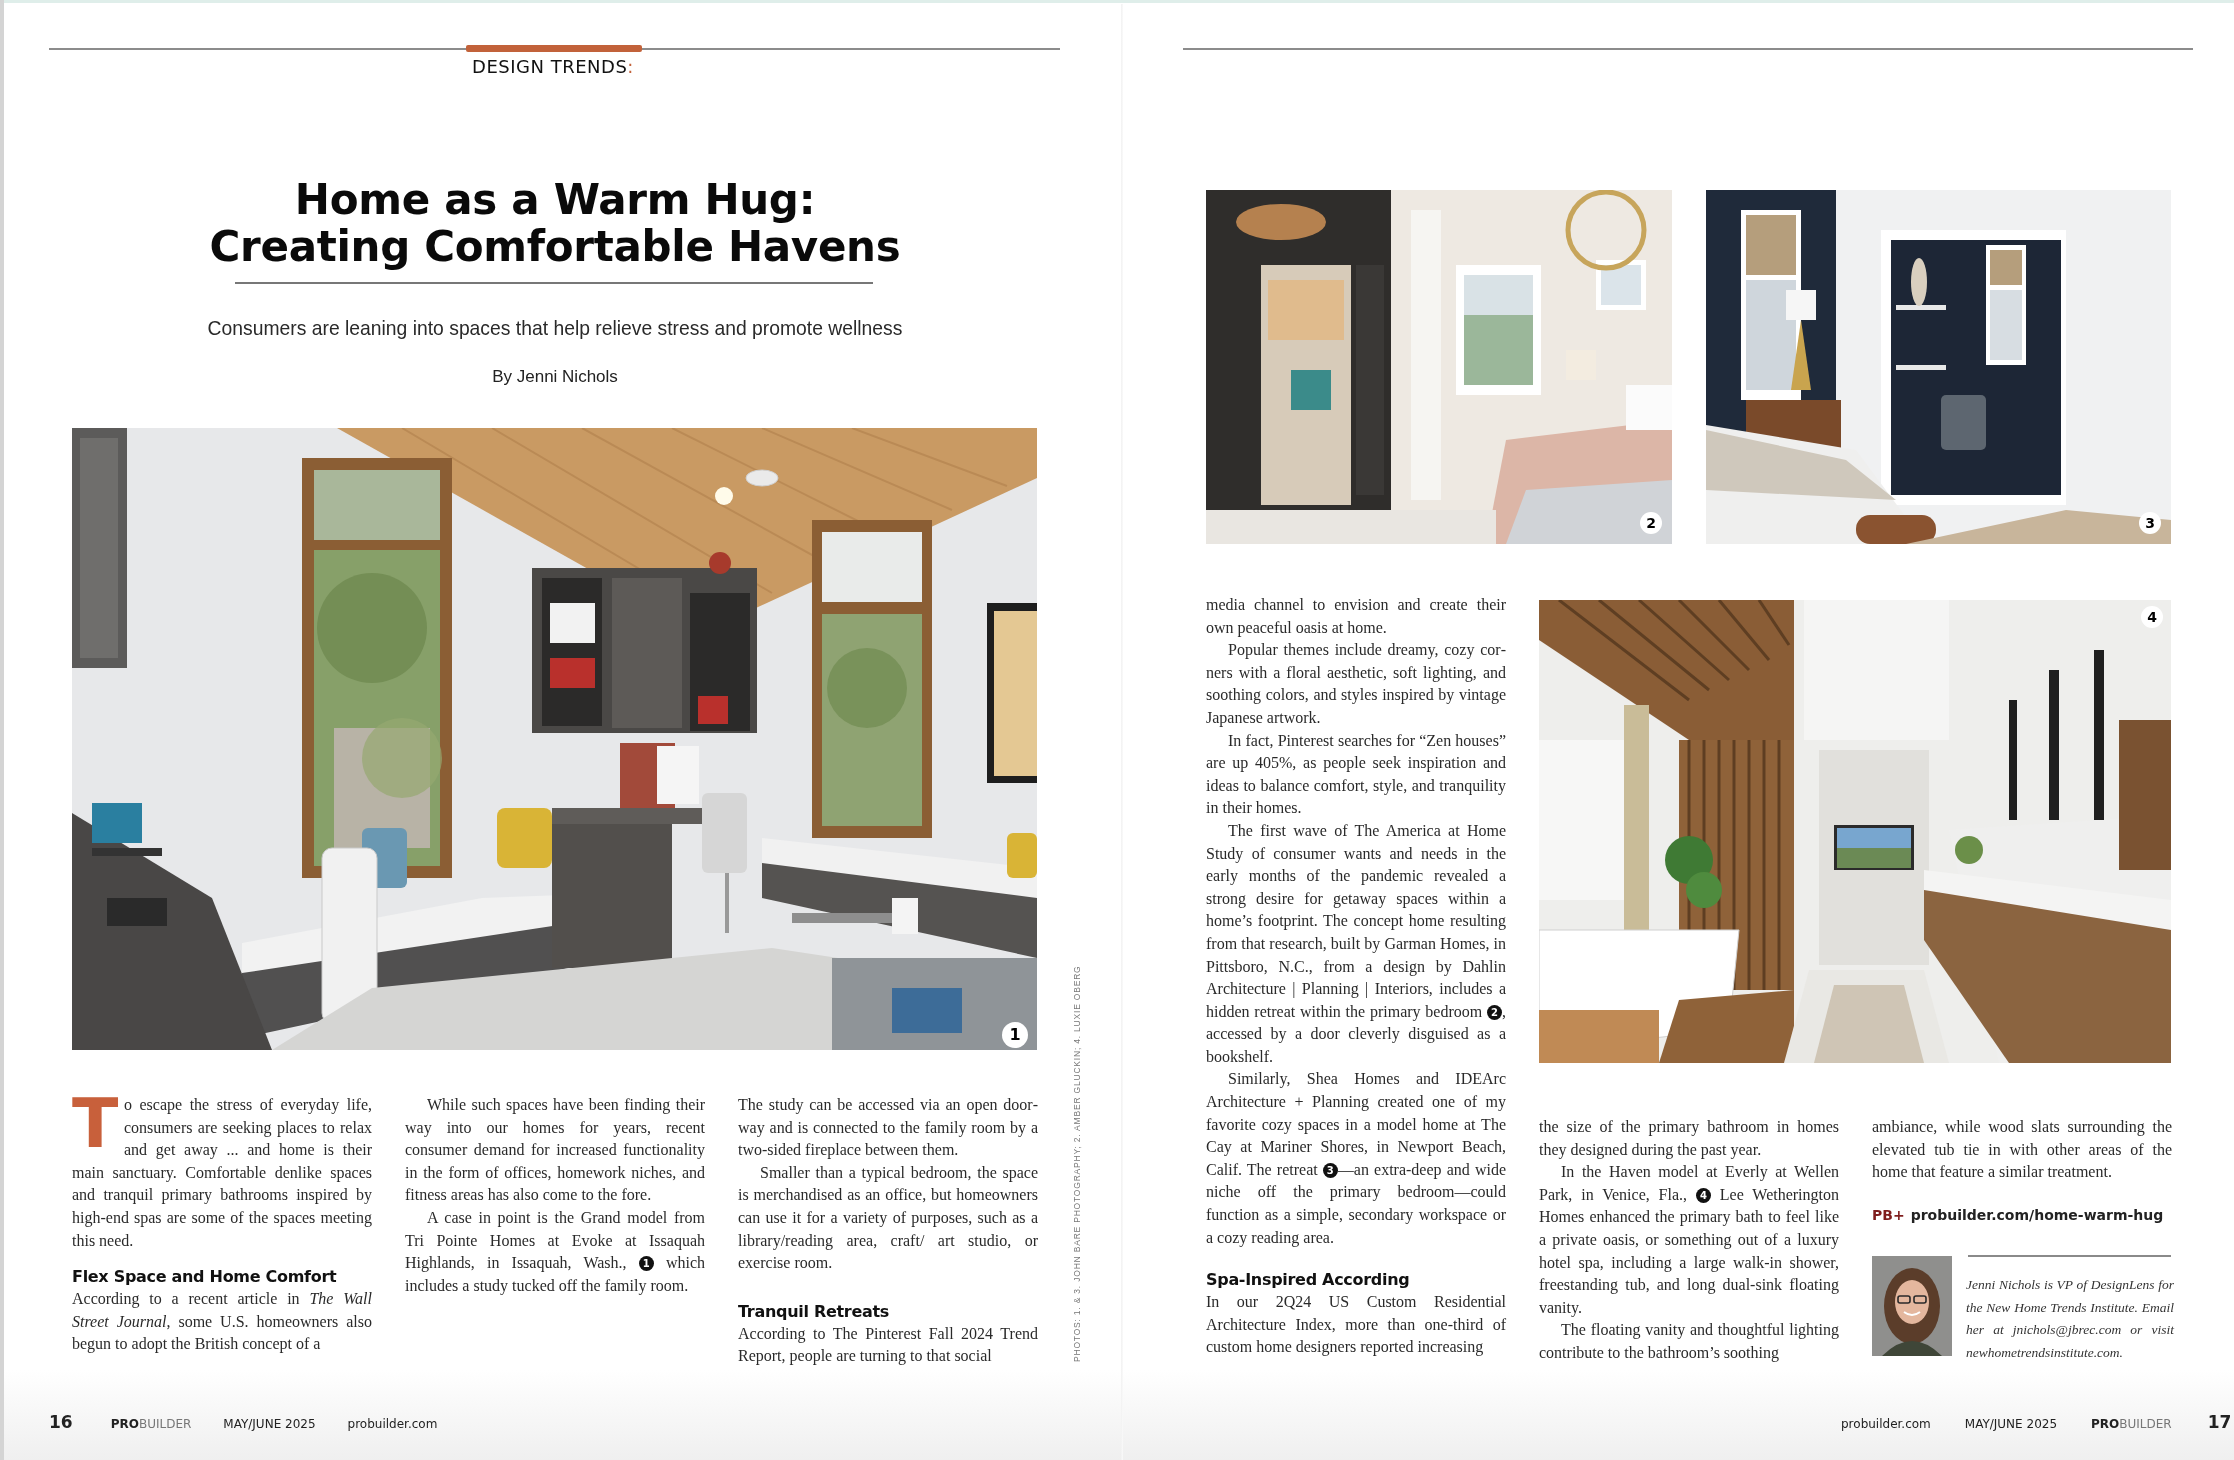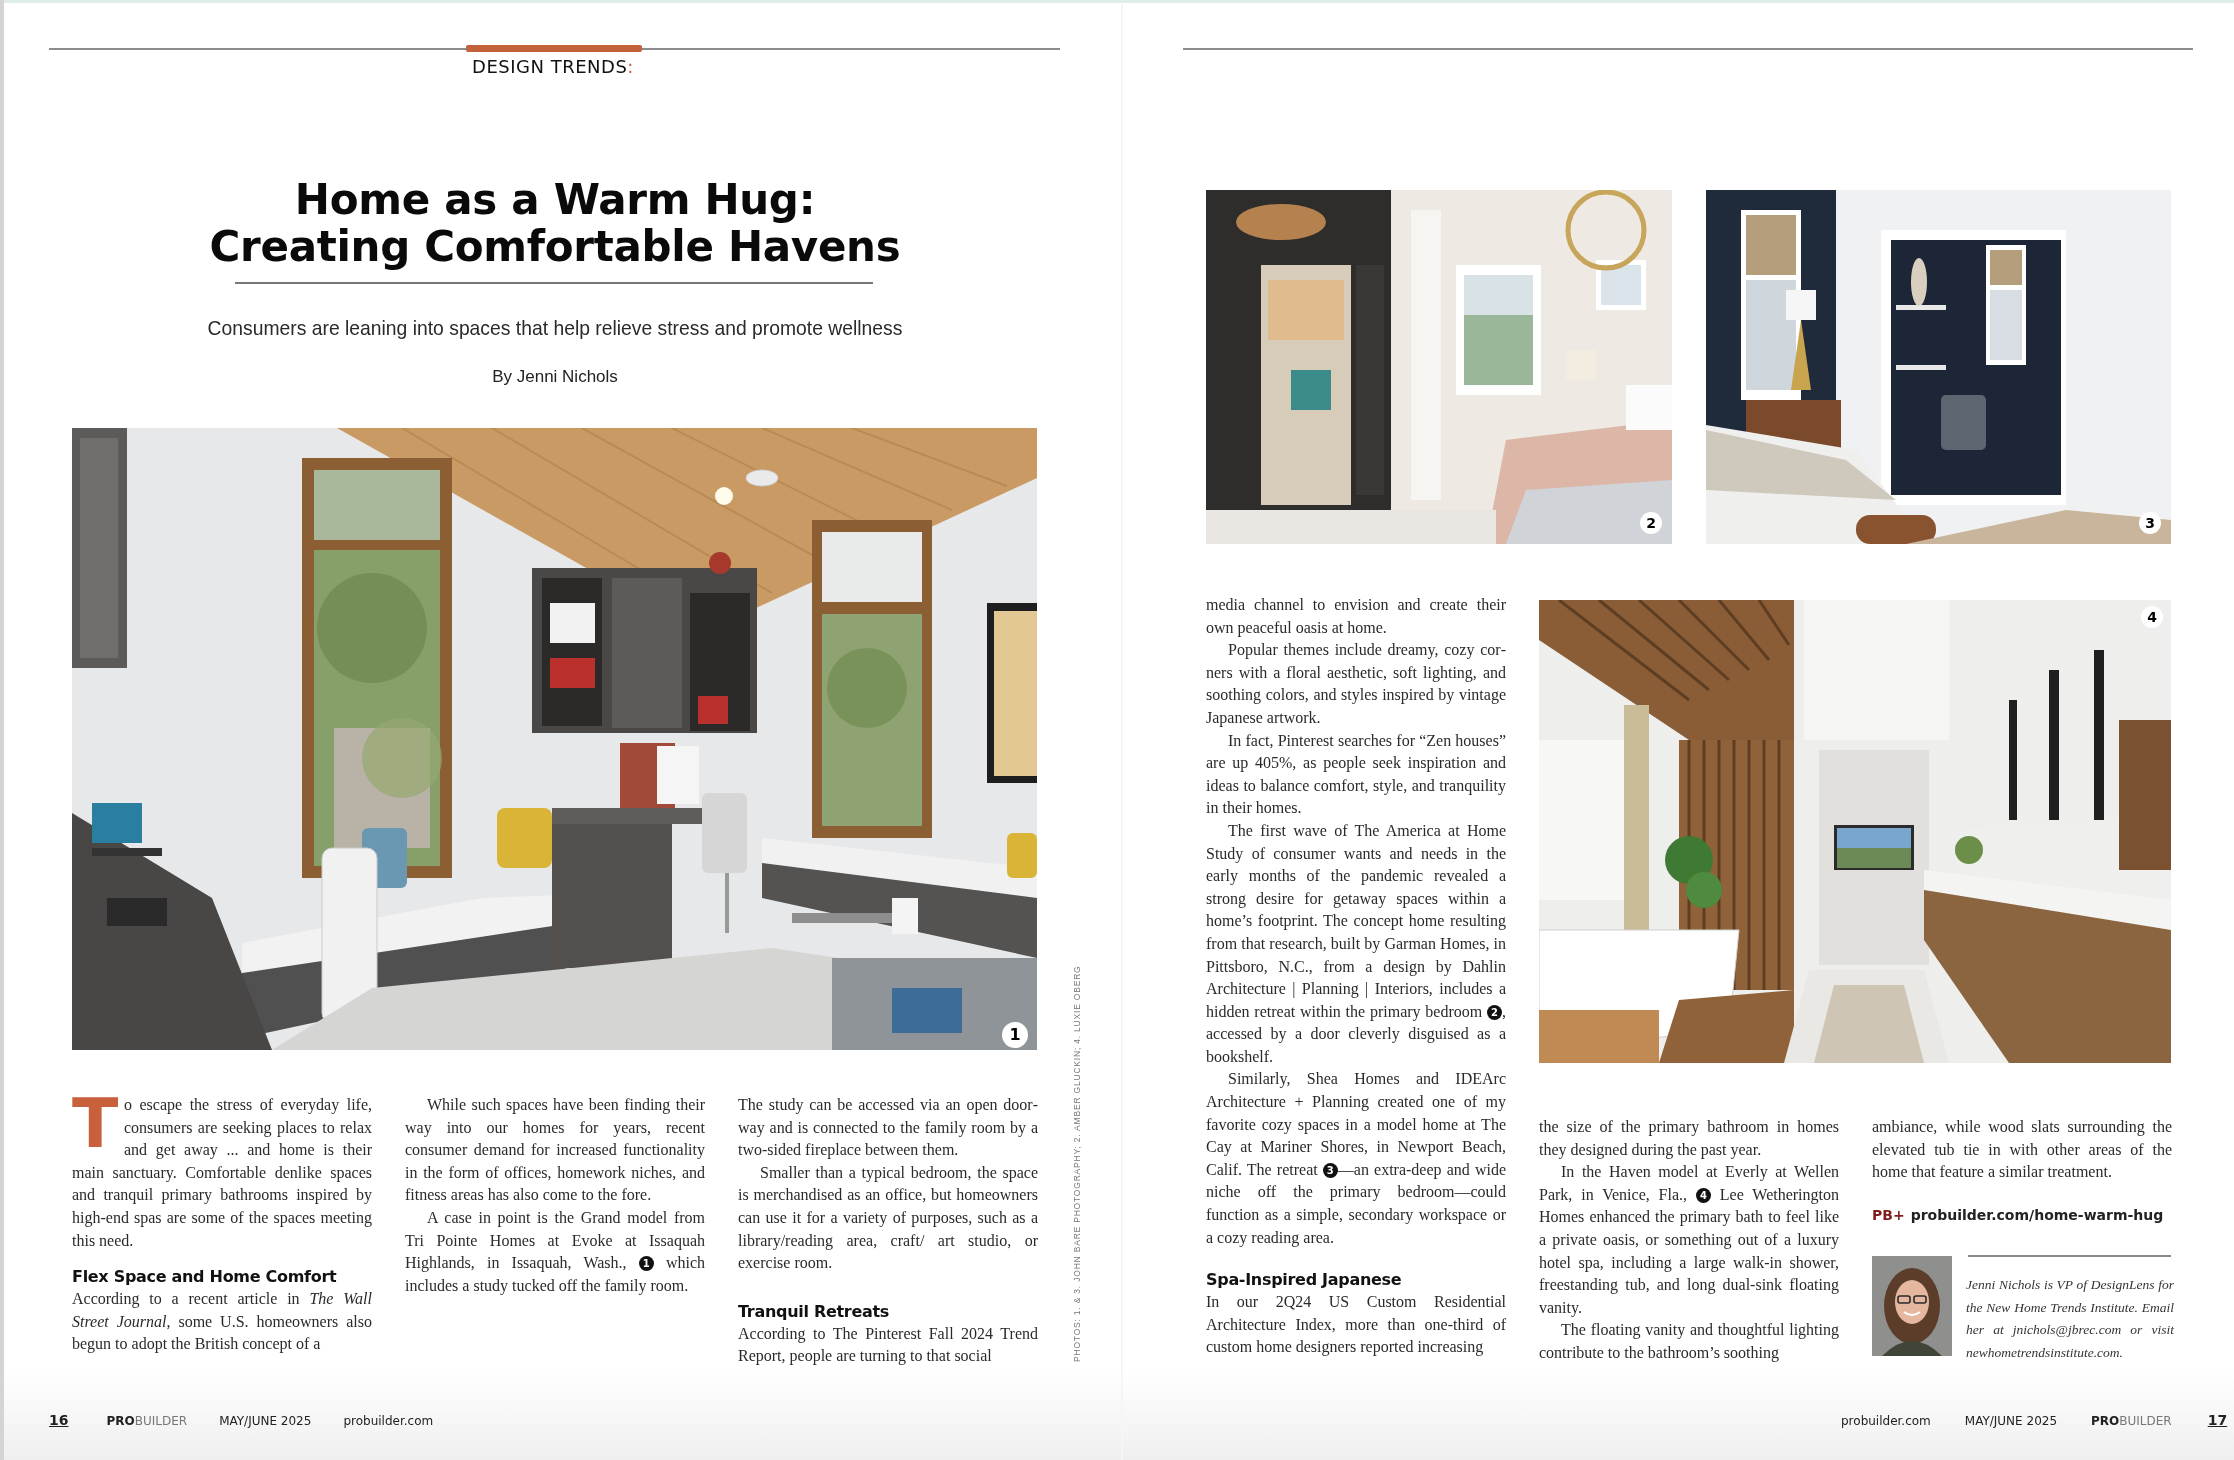--- a/index.html
+++ b/index.html
@@ -30,21 +30,21 @@
 
   .credit { position: absolute; left: 1072px; top: 1362px; width: 300px; transform-origin: 0 0; transform: rotate(-90deg); font-family: "Liberation Sans", sans-serif; font-size: 8.5px; letter-spacing: 0.8px; color: #777; white-space: nowrap; }
 
   .pbplus { position: absolute; left: 1872px; top: 1207px; font-family: "DejaVu Sans", sans-serif; font-size: 14px; font-weight: bold; color: #222; }
   .pbplus .pb { color: #7f1d1d; margin-right: 6px; }
   .bio-rule { position: absolute; left: 1968px; top: 1255px; width: 203px; height: 2px; background: #8a8a8a; }
   .headshot { position: absolute; left: 1872px; top: 1256px; width: 80px; height: 100px; overflow: hidden; background: #8e8e8c; }
   .bio { position: absolute; left: 1966px; top: 1274px; width: 208px; font-style: italic; font-size: 13.5px; line-height: 22.5px; color: #333; text-align: justify; }
 
   .footer { position: absolute; top: 1412px; font-family: "DejaVu Sans", sans-serif; font-size: 12px; color: #222; display: flex; align-items: baseline; }
-  .footer .pg { font-weight: bold; font-size: 14px; text-decoration: underline; }
+  .footer .pg { font-weight: bold; font-size: 17px; }
   .footer .brand b { font-weight: bold; }
   .footer .brand span { font-weight: normal; color: #777; }
   .footer .issue { font-weight: normal; }
 </style>
 </head>
 <body>
 
 <div class="frame-top"></div>
 <div class="frame-left"></div>
 <div class="footer-shade"></div>
@@ -221,21 +221,21 @@
     </svg>
     <div class="badge" style="left:433px; top:322px; width:22px; height:22px; line-height:22px; font-size:14px;">3</div>
   </div>
 
   <div class="col" style="left:1206px; top:594px;">
     <p>media channel to envision and create their own peaceful oasis at home.</p>
     <p class="ind">Popular themes include dreamy, cozy cor­ners with a floral aesthetic, soft lighting, and soothing colors, and styles inspired by vin­tage Japanese artwork.</p>
     <p class="ind">In fact, Pinterest searches for “Zen houses” are up 405%, as people seek inspi­ration and ideas to balance comfort, style, and tranquility in their homes.</p>
     <p class="ind"><span>The first wave of The America at Home Study of consumer wants and needs in the early months of the pandemic revealed a strong desire for getaway spaces within a home’s footprint. The concept home result­ing from that research, built by Garman Homes, in Pittsboro, N.C., from a design by Dahlin Architecture | Planning | Interiors, includes a hidden retreat within the pri­mary bedroom </span><span class="num">2</span><span>, accessed by a door clev­erly disguised as a bookshelf.</span></p>
     <p class="ind"><span>Similarly, Shea Homes and IDEArc Architecture + Planning created one of my favorite cozy spaces in a model home at The Cay at Mariner Shores, in Newport Beach, Calif. The retreat </span><span class="num">3</span><span>—an extra-deep and wide niche off the primary bedroom—could function as a simple, secondary work­space or a cozy reading area.</span></p>
-    <h3 style="margin-top:20px;">Spa-Inspired Japanese</h3>
+    <h3 style="margin-top:20px;">Spa-Inspired According</h3>
     <p>In our 2Q24 US Custom Residential Architecture Index, more than one-third of custom home designers reported increasing</p>
   </div>
 
   <div class="photo" style="left:1539px; top:600px; width:632px; height:463px;">
     <svg width="632" height="463" viewBox="0 0 632 463" preserveAspectRatio="none">
       <rect width="632" height="463" fill="#eeeeec"></rect>
       <polygon points="0,0 255,0 255,140 150,140 0,40" fill="#8a5d36"></polygon>
       <g stroke="#5e3e22" stroke-width="3">
         <line x1="20" y1="0" x2="150" y2="100"></line>
           <line x1="60" y1="0" x2="170" y2="90"></line>

